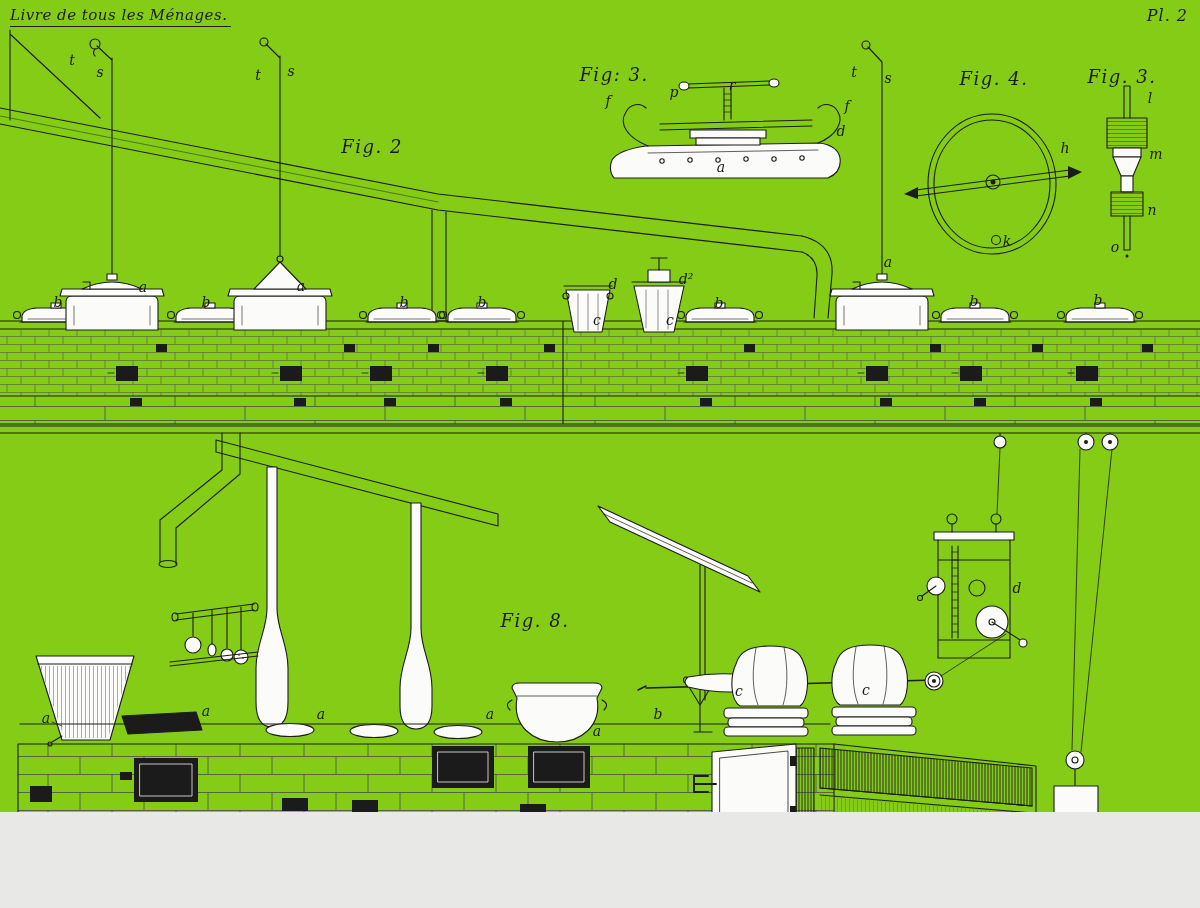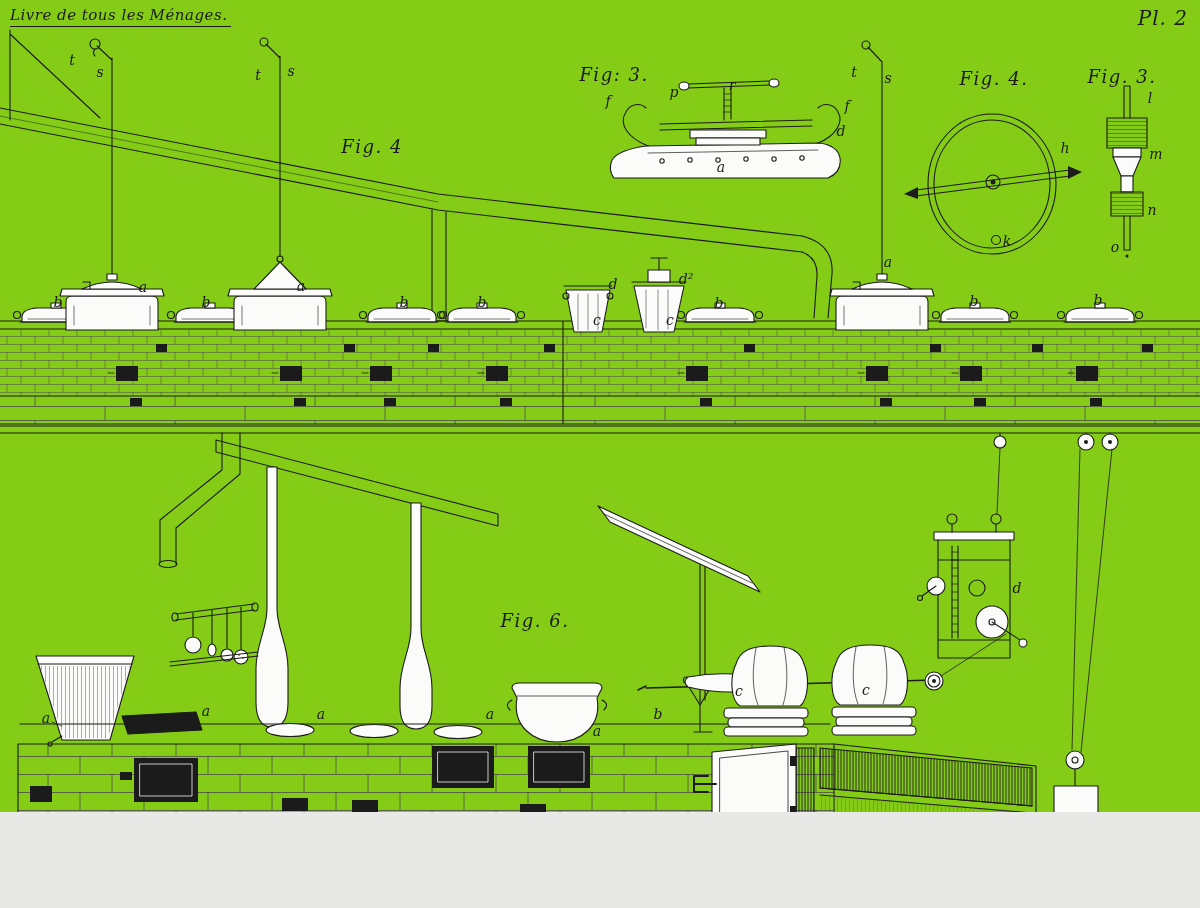--- a/index.html
+++ b/index.html
@@ -6,21 +6,21 @@
   .plate{
     position:relative;width:1200px;height:812px;background:#84cc16;
     overflow:hidden;font-family:"DejaVu Serif",serif;color:#1c1c1c;
   }
   .plate svg{position:absolute;left:0;top:0;}
   .hdr-title{
     position:absolute;left:10px;top:6px;font-style:italic;font-size:15px;
     letter-spacing:.5px;border-bottom:1px solid #1c1c1c;padding:0 4px 2px 0;
   }
   .hdr-pl{
-    position:absolute;right:12px;top:6px;font-style:italic;font-size:20px;letter-spacing:1px;margin-left:19px;
+    position:absolute;right:12px;top:6px;font-style:italic;font-size:16px;letter-spacing:1px;margin-left:19px;
   }
   .label-layer{position:absolute;inset:0;pointer-events:none;}
   .lbl{
     position:absolute;transform:translate(-50%,-50%);
     font-family:"DejaVu Serif",serif;font-style:italic;color:#1b1b1b;
     font-size:14px;white-space:nowrap;line-height:1;
   }
   .lbl.fig{font-size:18px;letter-spacing:1.5px;}
 </style>
 </head>
@@ -366,25 +366,25 @@
         <circle cx="1075" cy="760" r="9" fill="#fbfbf9"></circle>
           <circle cx="1075" cy="760" r="3"></circle>
         <path d="M1075,769 V786"></path>
         <rect x="1054" y="786" width="44" height="48" fill="#fbfbf9"></rect>
       </g>
 
     </g>
   </svg>
 
   <div class="label-layer">
-      <span class="lbl fig" style="left: 372px; top: 147px;">Fig. 4</span>
+      <span class="lbl fig" style="left: 372px; top: 147px;">Fig. 2</span>
       <span class="lbl fig" style="left: 614px; top: 75px;">Fig: 3.</span>
       <span class="lbl fig" style="left: 994px; top: 79px; font-style: italic;">Fig. 4.</span>
       <span class="lbl fig" style="left: 1122px; top: 77px;">Fig. 3.</span>
-      <span class="lbl fig" style="left: 535px; top: 621px;">Fig. 6.</span>
+      <span class="lbl fig" style="left: 535px; top: 621px;">Fig. 8.</span>
       <span class="lbl part" style="left: 72px; top: 60px;">t</span>
       <span class="lbl part" style="left: 100px; top: 72px;">s</span>
       <span class="lbl part" style="left: 258px; top: 75px;">t</span>
       <span class="lbl part" style="left: 291px; top: 71px;">s</span>
       <span class="lbl part" style="left: 854px; top: 72px;">t</span>
       <span class="lbl part" style="left: 888px; top: 78px;">s</span>
       <span class="lbl part" style="left: 143px; top: 287px;">a</span>
       <span class="lbl part" style="left: 301px; top: 286px;">a</span>
       <span class="lbl part" style="left: 888px; top: 262px;">a</span>
       <span class="lbl part" style="left: 58px; top: 302px;">b</span>

